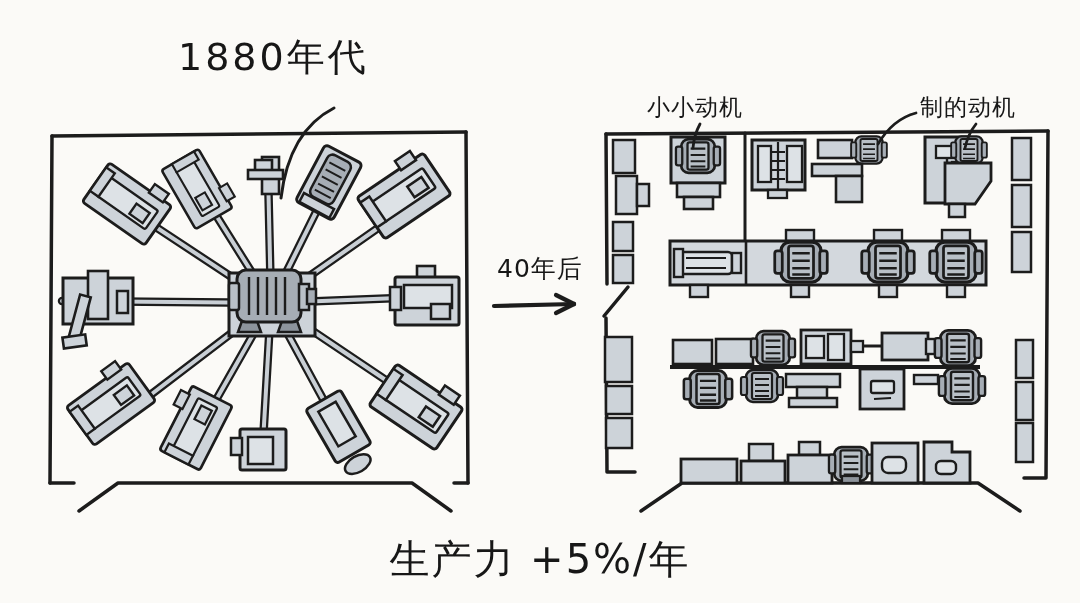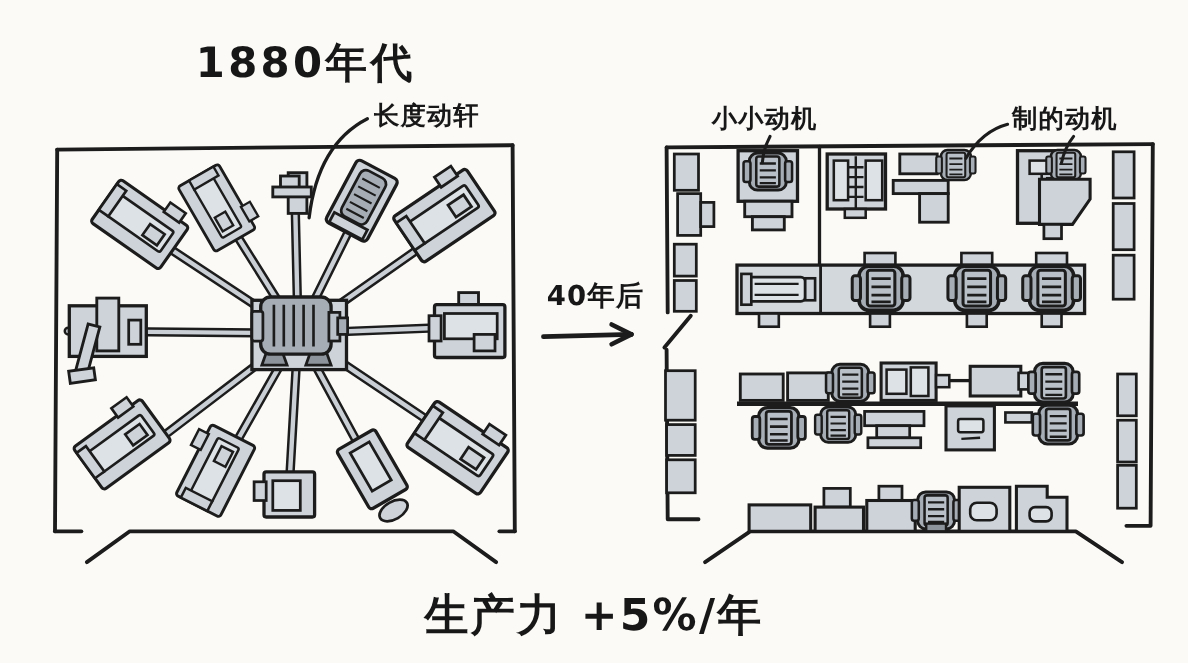--- a/index.html
+++ b/index.html
@@ -1,21 +1,21 @@
 <!DOCTYPE html>
 <html><head>
 <meta charset="utf-8">
 <style>
   html,body{margin:0;padding:0;}
   .canvas{
     position:relative;width:1080px;height:603px;
     background:#fbfaf7;overflow:hidden;
     font-family:"DejaVu Sans",sans-serif;color:#171717;
   }
-  .txt{position:absolute;white-space:nowrap;font-weight:bold;}
+  .txt{position:absolute;white-space:nowrap;font-weight:normal;}
   .title{font-size:38px;letter-spacing:3px;}
   .callout{font-size:23px;letter-spacing:1px;}
   .arrow-label{font-size:25px;letter-spacing:1px;}
   .caption{font-size:40px;letter-spacing:2px;}
   svg{position:absolute;left:0;top:0;}
   .ink{stroke:#1c1c1c;fill:none;stroke-linecap:round;stroke-linejoin:round;}
 </style>
 </head>
 <body>
 
@@ -271,21 +271,20 @@
 
   <g class="ink" stroke-width="4.2">
     <path d="M494,306 L574,304"></path>
     <path d="M574,304 L556,295"></path>
     <path d="M574,304 L556,313"></path>
   </g>
 </svg>
 
 <div class="txt title" style="left:178px;top:32px;">1880年代</div>
 
-<div class="txt callout" style="left:340px;top:90px;">长度动轩</div>
 <div class="txt callout" style="left:647px;top:92px;">小小动机</div>
 <div class="txt callout" style="left:920px;top:92px;">制的动机</div>
 
 <div class="txt arrow-label" style="left:497px;top:252px;text-align:right;">40年后</div>
 
 <div class="txt caption" style="left:0;right:0;top:532px;text-align:center;">生产力 +5%/年</div>
 
 </div>
 
 </body></html>

